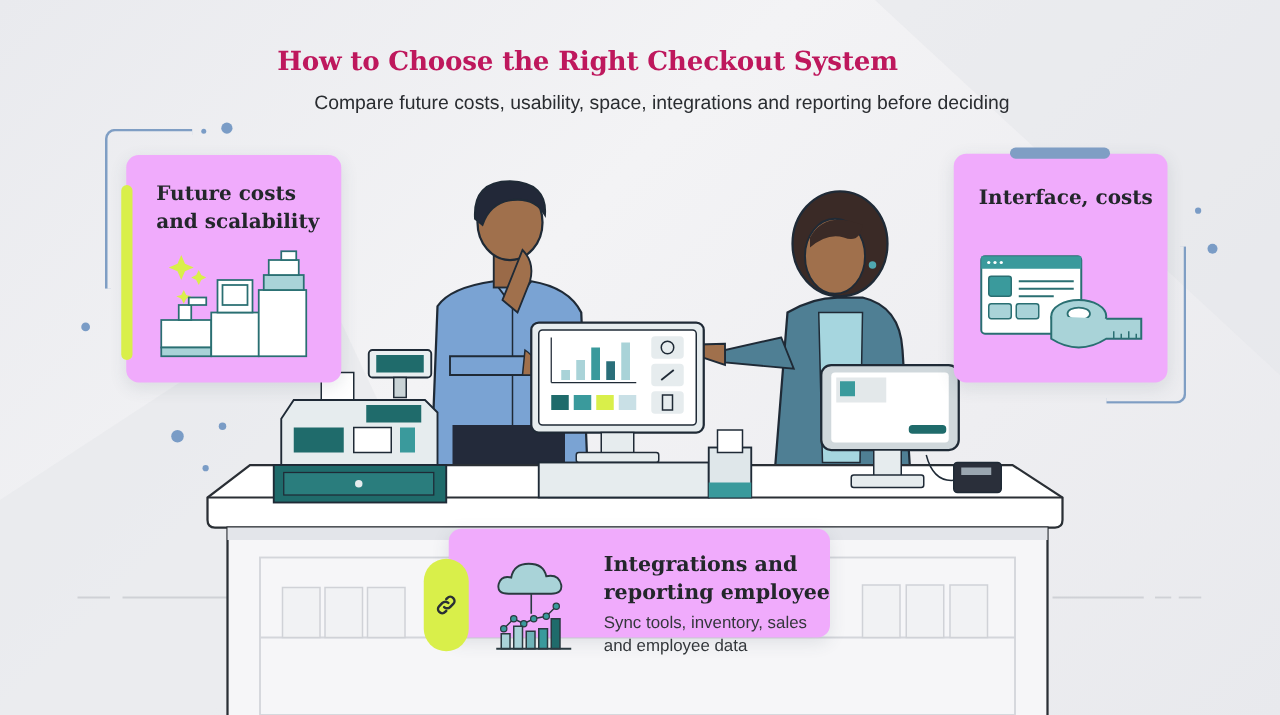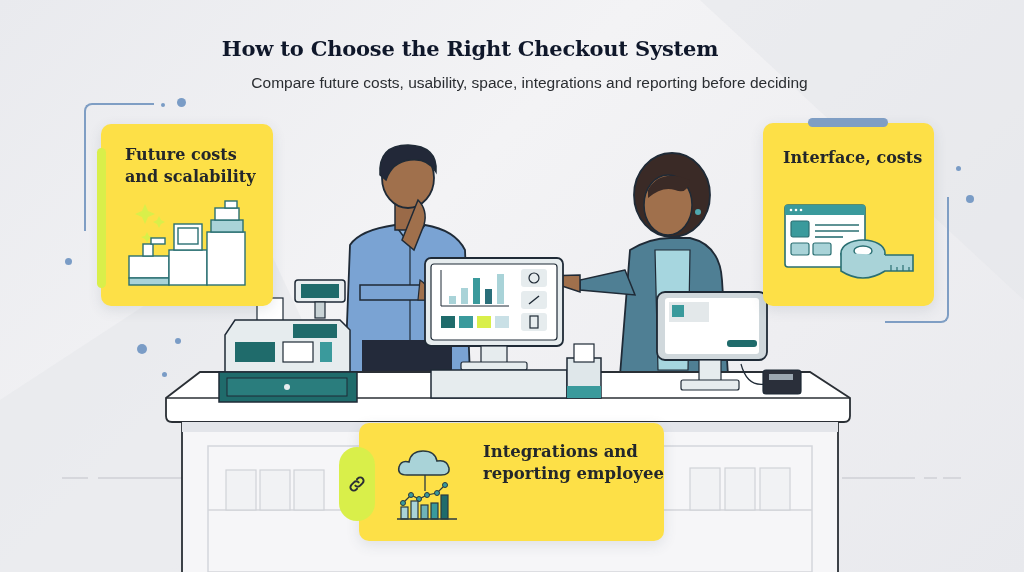--- a/index.html
+++ b/index.html
@@ -6,29 +6,29 @@
   html, body { width: 1024px; height: 572px; overflow: hidden; }
   body {
     position: relative;
     font-family: "Liberation Sans", sans-serif;
     background: linear-gradient(135deg, #e9eaee 0%, #f3f3f5 40%, #eeeef1 70%, #e8e9ed 100%);
     color: #1f2328;
   }
   .abs { position: absolute; }
   .title {
     left: 0; top: 36px; width: 940px; text-align: center;
-    font-family: "DejaVu Serif", serif; font-weight: bold; font-size: 21px; color: #0f172a;
+    font-family: "DejaVu Serif", serif; font-weight: bold; font-size: 21px; color: #be185d;
     letter-spacing: -0.2px;
   }
   .subtitle {
     left: 0; top: 74px; width: 1024px; text-align: center;
     font-family: "Liberation Sans", sans-serif; font-size: 15.5px; color: #2a2d31; padding-left: 35px;
   }
   .card {
-    background: #fde047; border-radius: 10px;
+    background: #f0abfc; border-radius: 10px;
     box-shadow: 0 4px 14px rgba(60,70,90,0.12);
   }
   .card-title {
     font-family: "DejaVu Serif", serif; font-weight: bold; font-size: 16px; line-height: 22px; color: #23272b;
   }
   .card-desc { font-size: 13.5px; line-height: 19px; color: #33373b; }
   .deco-line { border-color: #7f9ec4; border-style: solid; }
   .dot { border-radius: 50%; background: #7a9cc6; }
   svg { display: block; }
 </style>
@@ -207,21 +207,21 @@
     <path d="M58,50 L58,68 Q80,82 102,68 L130,68 L130,52 L102,52" fill="#a9d3d8" stroke="#2a6f72" stroke-width="1.6"></path>
     <g stroke="#2a6f72" stroke-width="1.2">
       <line x1="108" y1="68" x2="108" y2="62"></line>
         <line x1="114" y1="68" x2="114" y2="64"></line>
         <line x1="120" y1="68" x2="120" y2="62"></line>
         <line x1="126" y1="68" x2="126" y2="64"></line>
     </g>
   </svg>
 </div>
 
-<div class="abs card" style="left:359px;top:423px;width:305px;height:118px;">
+<div class="abs card" style="left:359px;top:423px;width:305px;height:87px;">
   <div class="abs" style="left:-20px;top:24px;width:36px;height:74px;border-radius:18px;background:#d9ef4a;display:flex;align-items:center;justify-content:center;">
     <svg width="20" height="20" viewBox="0 0 24 24">
       <path d="M10 14a4 4 0 0 0 5.7 0l3-3a4 4 0 0 0-5.7-5.7l-1 1" fill="none" stroke="#2a2f35" stroke-width="2.4" stroke-linecap="round"></path>
       <path d="M14 10a4 4 0 0 0-5.7 0l-3 3a4 4 0 0 0 5.7 5.7l1-1" fill="none" stroke="#2a2f35" stroke-width="2.4" stroke-linecap="round"></path>
     </svg>
   </div>
   <svg class="abs" style="left:36px;top:22px" width="66" height="76">
     <path d="M12,30 Q2,30 4,22 Q6,15 14,17 Q16,6 28,6 Q40,6 42,16 Q52,14 54,23 Q55,30 46,30 Z" fill="#a9d3d8" stroke="#2a3a40" stroke-width="1.5"></path>
     <line x1="30" y1="30" x2="30" y2="46" stroke="#2a3a40" stroke-width="1.3"></line>
     <polyline points="8,58 16,50 24,54 32,50 42,48 50,40" fill="none" stroke="#2a3a40" stroke-width="1.2"></polyline>
@@ -239,13 +239,17 @@
       <rect x="26" y="60" width="7" height="14" fill="#6fb3b8"></rect>
       <rect x="36" y="58" width="7" height="16" fill="#3a9a9c"></rect>
       <rect x="46" y="50" width="7" height="24" fill="#1f6b6b"></rect>
     </g>
     <line x1="2" y1="74" x2="62" y2="74" stroke="#2a3a40" stroke-width="1.6"></line>
   </svg>
   <div class="abs card-title" style="left:124px;top:18px;font-size:16.5px;line-height:22px;">
     <div>Integrations and</div>
     <div>reporting employee</div>
   </div>
+  <div class="abs card-desc" style="left:124px;top:65px;">
+    <div>Sync tools, inventory, sales</div>
+    <div>and employee data</div>
+  </div>
 </div>
 
 </body></html>

